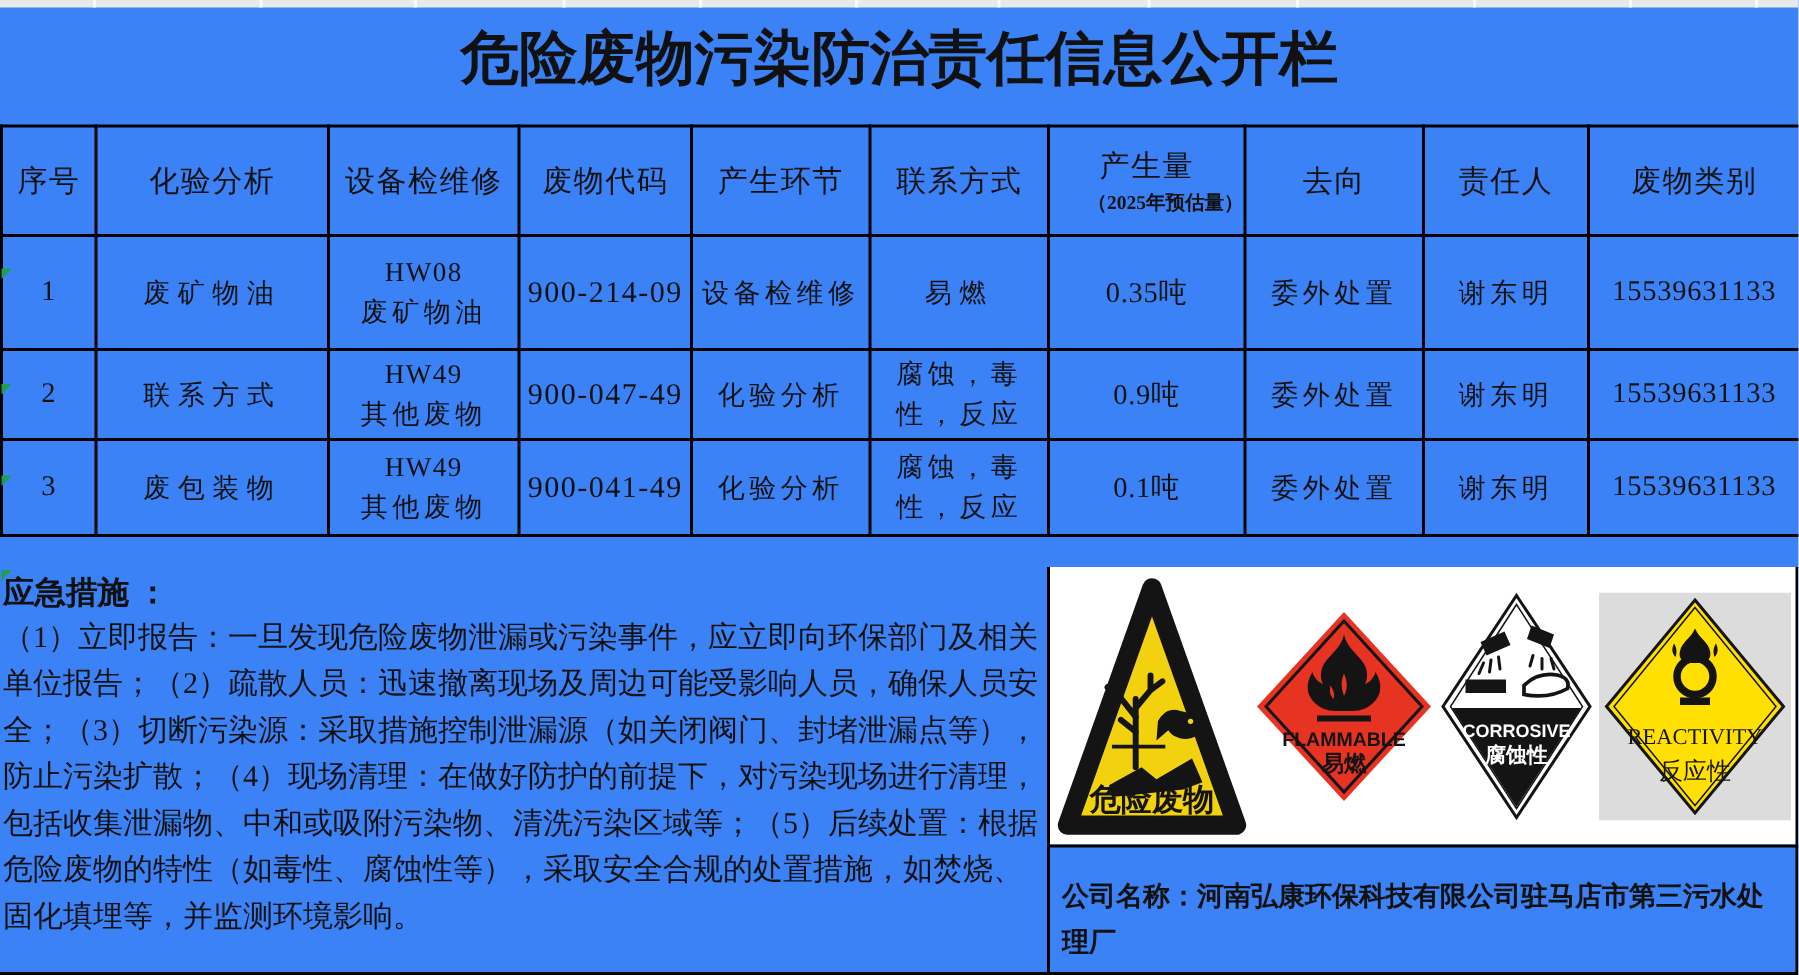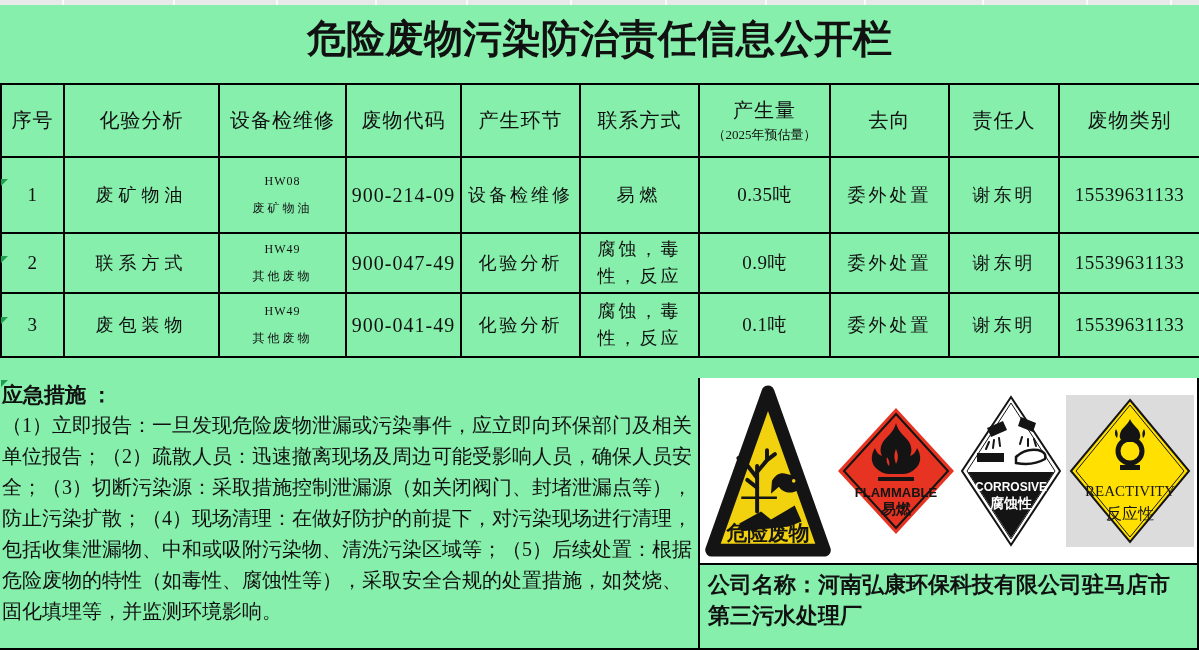--- a/index.html
+++ b/index.html
@@ -1,56 +1,56 @@
 <!DOCTYPE html>
 <html><head>
 <meta charset="utf-8">
 <style>
   * { margin:0; padding:0; box-sizing:border-box; }
   html,body { background:#fff; }
   body { font-family:"Liberation Serif","DejaVu Serif",serif; color:#111; }
-  .sheet { position:relative; width:1199px; height:650px; background:#86efac; overflow:hidden; }
+  .sheet { position:relative; width:1199px; height:650px; background:#3b82f6; overflow:hidden; }
 
   
   .top-strip { position:absolute; left:0; top:0; width:1199px; height:5px; background:#e9e9e9; }
   .top-strip i { position:absolute; top:0; width:2px; height:5px; background:#fafafa; }
 
   .title { position:absolute; left:0; top:12px; width:1199px; text-align:center;
            font-size:39px; font-weight:bold; letter-spacing:0px; }
 
   table.board { position:absolute; left:0; top:83px; width:1199px; border-collapse:collapse;
                 table-layout:fixed; }
   table.board td, table.board th { border:2px solid #000; text-align:center; vertical-align:middle;
                 padding:0; font-weight:normal; overflow:hidden; }
   tr.hdr { height:73px; }
   tr.r1  { height:76px; }
   tr.r2  { height:60px; }
   tr.r3  { height:64px; }
   .hdr th { font-size:20px; font-weight:bold; letter-spacing:1px; }
-  .hdr .sub { font-size:13px; font-weight:normal; letter-spacing:0; margin-top:2px; }
+  .hdr .sub { font-size:13px; font-weight:bold; letter-spacing:0; margin-top:2px;text-align:right; }
   .cn  { font-size:18px; letter-spacing:5px; }
   .cn5 { font-size:18px; letter-spacing:3px;margin-left:26px; }
   .num { font-size:19px; letter-spacing:0.5px; }
   .code { font-size:20px; letter-spacing:1px; }
-  .cat { font-size:12px; line-height:27px; }
+  .cat { font-size:18px; line-height:27px; }
   .cat .en { letter-spacing:1px; }
   .cat .zh { letter-spacing:3px; }
   .hazwrap { width:100px; margin:0 auto; font-size:18px; letter-spacing:3px; line-height:27px; }
 
   .emergency { position:absolute; left:0; top:378px; width:698px; height:232px; padding:2px 4px 0 2px; }
   .emergency .hd { font-size:21px; font-weight:bold; line-height:30px; }
   .emergency .bd { font-size:20px; line-height:31px; width:692px; text-align:left; }
 
   .signs { position:absolute; left:698px; top:378px; width:501px; height:185px; background:#fff;
            border-left:2px solid #000; border-right:2px solid #000;
            display:flex; align-items:center; justify-content:space-between; padding:0 3px; }
 
   .company { position:absolute; left:698px; top:563px; width:501px; height:85px;
-             border:2px solid #000; border-bottom:none; padding:4px 6px 0 8px;
-             font-size:22px; font-weight:bold; line-height:31px; }
+             border:2px solid #000; border-bottom:none; padding:17px 6px 0 8px;
+             font-size:18px; font-weight:bold; line-height:31px; }
 
   .bottom-line { position:absolute; left:0; top:648px; width:1199px; height:2px; background:#000; }
 
   .gtri { position:absolute; width:0; height:0; border-top:7px solid #1E9E50; border-right:7px solid transparent; }
 
   svg text { font-family:"Liberation Serif","DejaVu Serif",serif; }
   svg text.sans { font-family:"Liberation Sans","DejaVu Sans",sans-serif; }
 </style>
 </head>
 <body>

